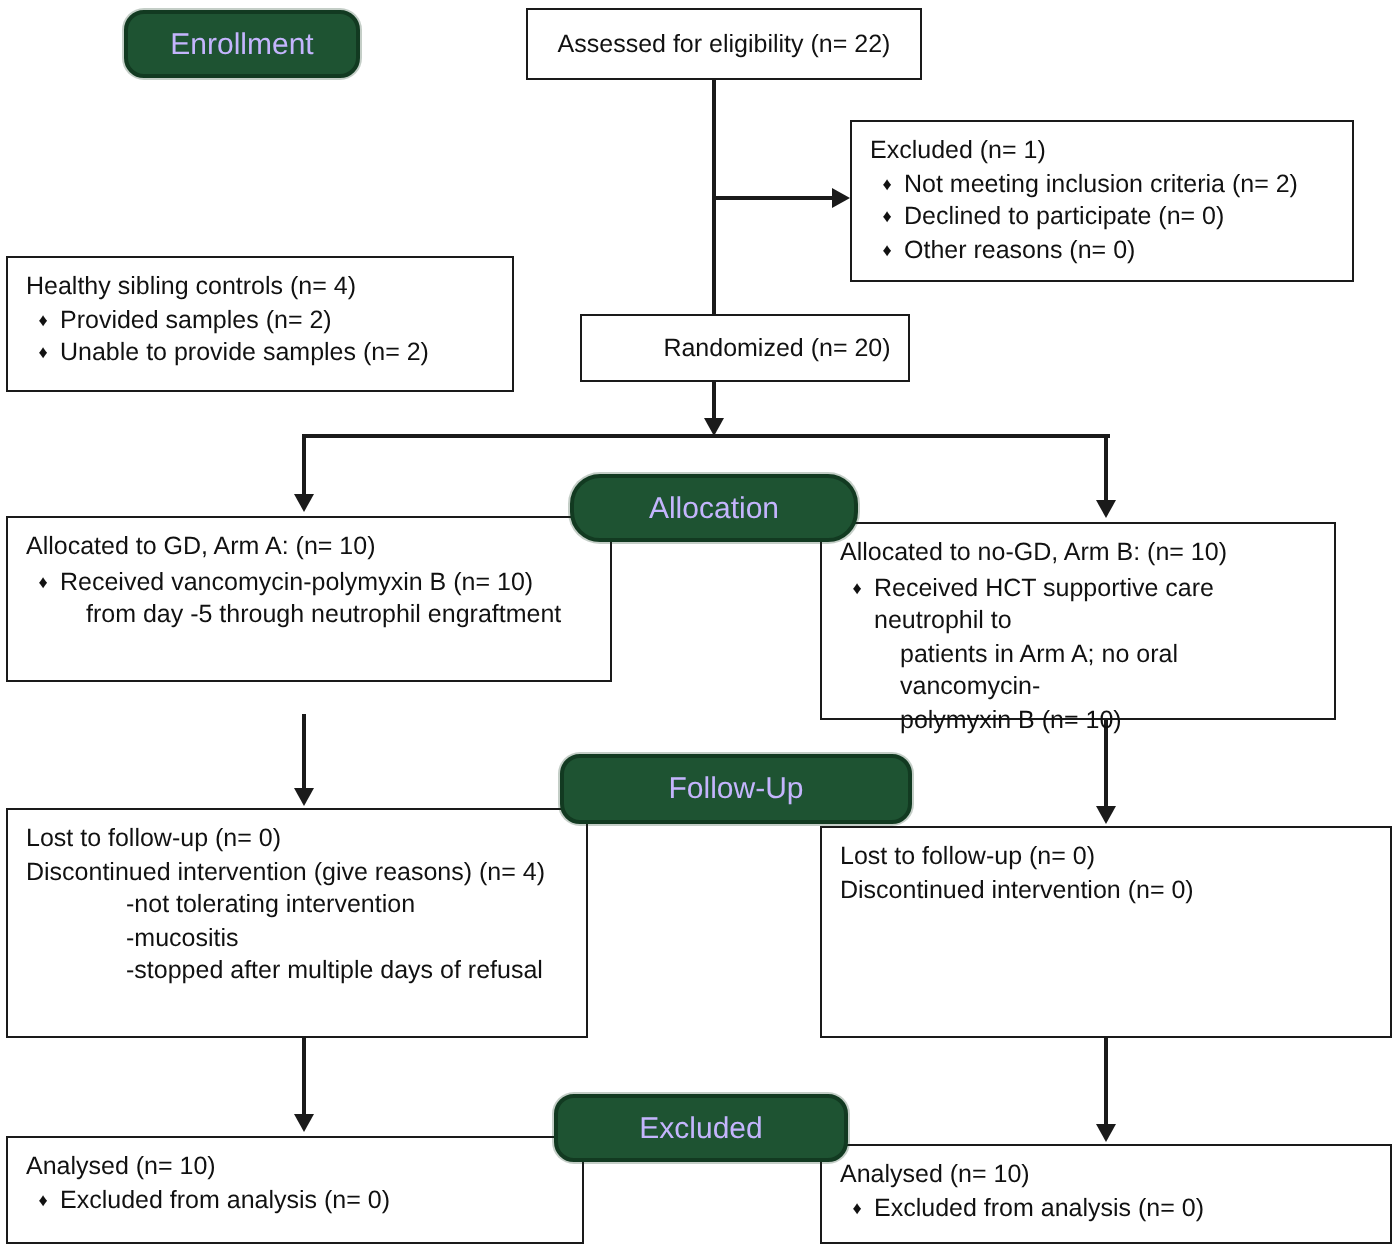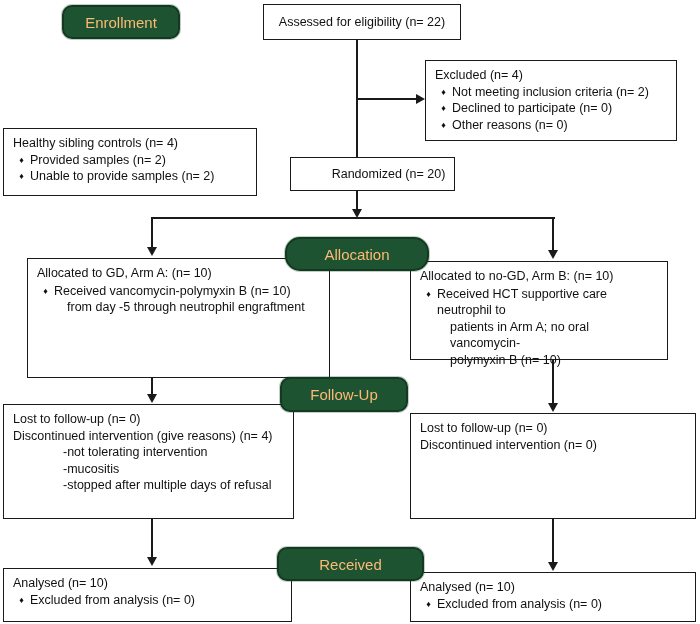--- a/index.html
+++ b/index.html
@@ -9,21 +9,21 @@
     overflow:hidden;
   }
   .box{
     position:absolute;background:#fff;border:1.5px solid #1a1a1a;
     font-size:12.5px;line-height:1.32;box-sizing:border-box;z-index:1;
   }
   .box .pad{padding:6px 9px;}
   .box.center{display:flex;align-items:center;justify-content:center;text-align:left;}
   .pill{
     position:absolute;background:#1e5332;border:2px solid #123a21;border-radius:10px;
-    color:#fdba74;display:flex;align-items:center;justify-content:center;
+    color:#c4b5fd;display:flex;align-items:center;justify-content:center;
     font-size:15px;z-index:3;box-sizing:border-box;box-shadow:0 0 0 1px rgba(18,58,33,.25);
   }
   .line{position:absolute;background:#1a1a1a;z-index:0;}
   .arr-down{position:absolute;width:0;height:0;z-index:0;
     border-left:5px solid transparent;border-right:5px solid transparent;border-top:9px solid #1a1a1a;}
   .arr-right{position:absolute;width:0;height:0;z-index:0;
     border-top:5px solid transparent;border-bottom:5px solid transparent;border-left:9px solid #1a1a1a;}
   .bullet{display:flex;}
   .bullet .dm{flex:0 0 17px;text-align:center;font-size:9px;line-height:16px;}
   .bullet .tx{flex:1;}
@@ -58,21 +58,21 @@
   <div class="arr-down" style="left:147px;top:557px;"></div>
   <div class="line" style="left:552px;top:519px;width:2px;height:44px;"></div>
   <div class="arr-down" style="left:548px;top:562px;"></div>
 
   <div class="box center" style="left:263px;top:4px;width:198px;height:36px;">
     <span>Assessed for eligibility (n= 22)</span>
   </div>
 
   <div class="box" style="left:425px;top:60px;width:252px;height:81px;">
     <div class="pad">
-      <div>Excluded (n= 4)</div>
+      <div>Excluded (n= 1)</div>
       <div class="bullet">
         <span class="dm">♦</span>
         <span class="tx">Not meeting inclusion criteria (n= 2)</span>
       </div>
       <div class="bullet">
         <span class="dm">♦</span>
         <span class="tx">Declined to participate (n= 0)</span>
       </div>
       <div class="bullet">
         <span class="dm">♦</span>
@@ -92,21 +92,21 @@
         <span class="dm">♦</span>
         <span class="tx">Unable to provide samples (n= 2)</span>
       </div>
     </div>
   </div>
 
   <div class="box center" style="left:290px;top:157px;width:165px;height:34px;padding-left:32px;">
     <span>Randomized (n= 20)</span>
   </div>
 
-  <div class="box" style="left:3px;top:258px;width:303px;height:120px;margin-left:24px;">
+  <div class="box" style="left:3px;top:258px;width:303px;height:83px;">
     <div class="pad">
       <div class="mb2">Allocated to GD, Arm A: (n= 10)</div>
       <div class="bullet">
         <span class="dm">♦</span>
         <span class="tx">Received vancomycin-polymyxin B (n= 10)</span>
       </div>
       <div class="cont">from day -5 through neutrophil engraftment</div>
     </div>
   </div>
 
@@ -158,20 +158,20 @@
       </div>
     </div>
   </div>
 
   <div class="pill" style="left:62px;top:5px;width:118px;height:34px;">
     <span>Enrollment</span>
   </div>
   <div class="pill" style="left:285px;top:237px;width:144px;height:34px;border-radius:15px;">
     <span>Allocation</span>
   </div>
-  <div class="pill" style="left:280px;top:377px;width:128px;height:35px;">
+  <div class="pill" style="left:280px;top:377px;width:176px;height:35px;">
     <span>Follow-Up</span>
   </div>
   <div class="pill" style="left:277px;top:547px;width:147px;height:34px;">
-    <span>Received</span>
+    <span>Excluded</span>
   </div>
 
 </div>
 
 </body></html>

